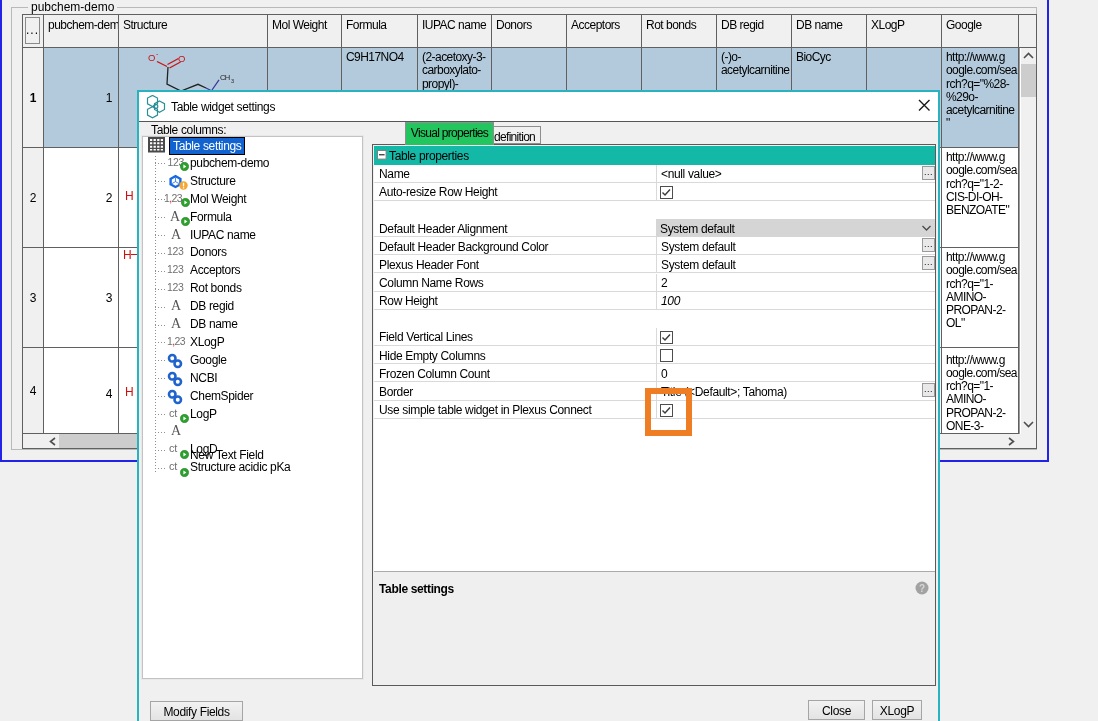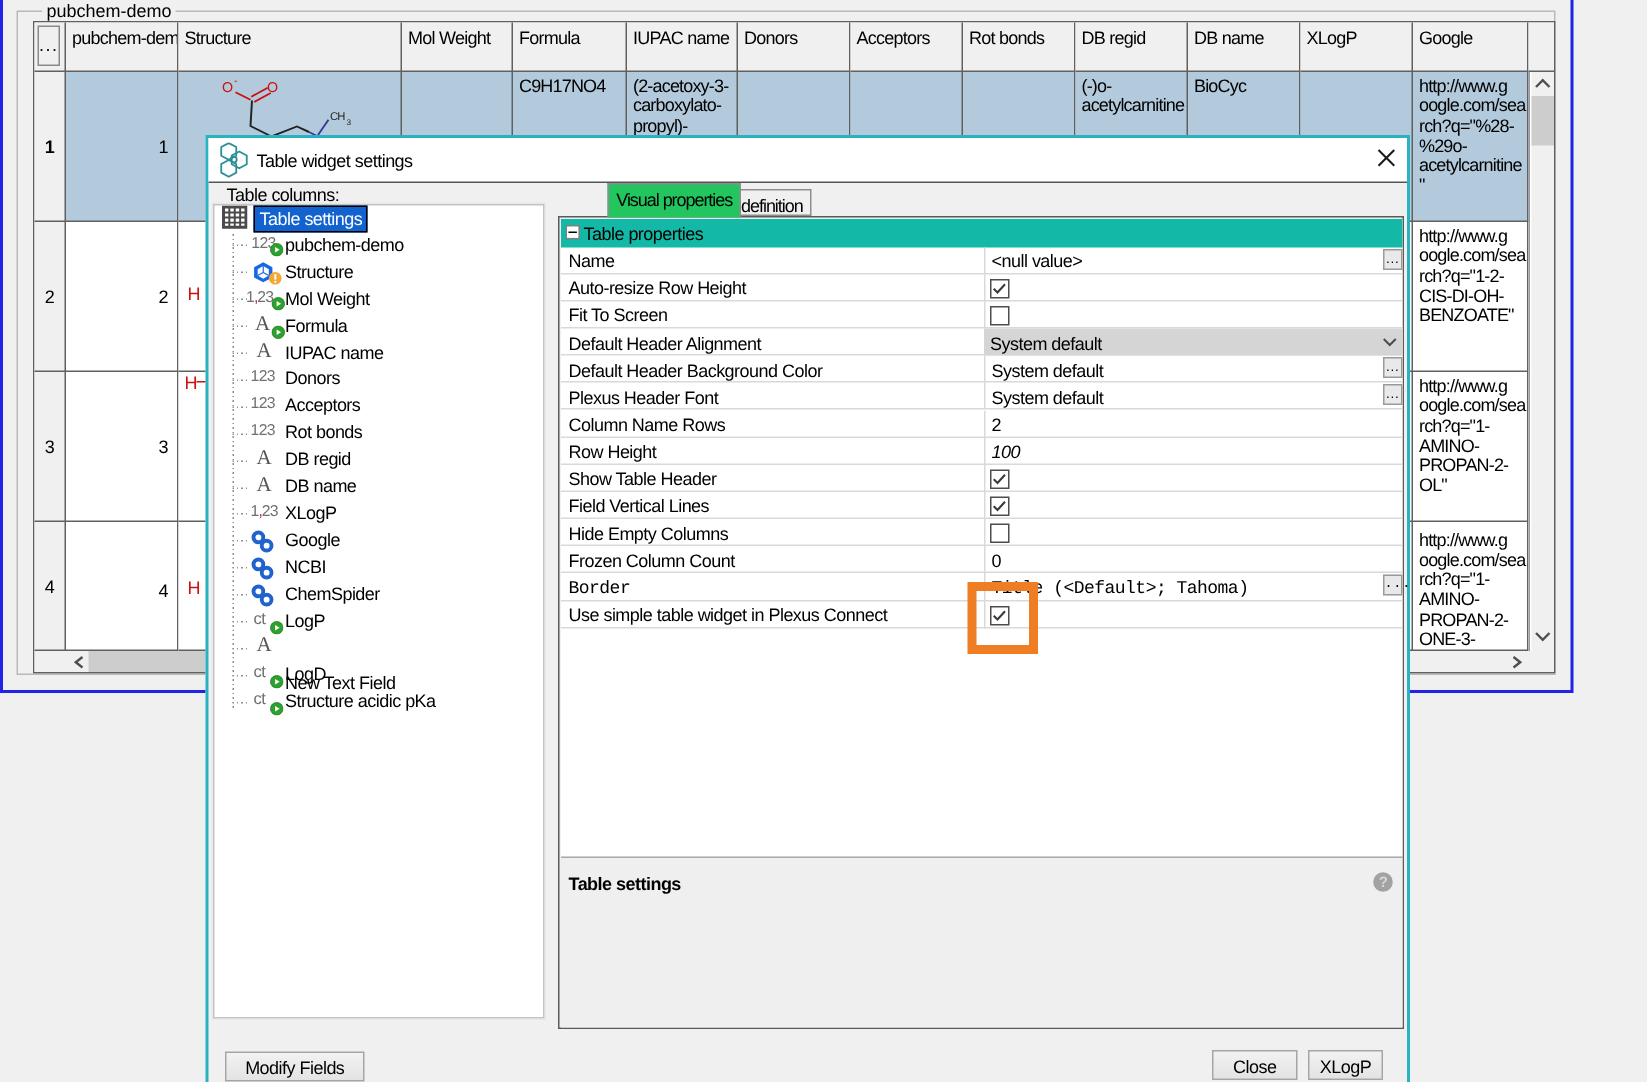--- a/index.html
+++ b/index.html
@@ -298,25 +298,20 @@
 </div>
 <div class="abs" style="left:1px;top:37.8px;width:561px;height:18.15px;border-bottom:1px solid #d9d9d9;">
 <span class="abs" style="left:5px;top:2.5px;white-space:nowrap;">Auto-resize Row Height</span>
 <div class="abs" style="left:282px;top:0;width:1px;height:18.15px;background:#d9d9d9;"></div>
 <div class="abs" style="left:286px;top:3px;width:13px;height:13px;border:1px solid #4d4d4d;background:#fff;">
           <svg width="11" height="11" style="position:absolute;left:0px;top:0px">
             <path d="M1.5 5.5 L4 8 L9 2.5" stroke="#3a3a3a" stroke-width="1.4" fill="none"></path>
           </svg>
         </div>
 </div>
-<div class="abs" style="left:1px;top:55.9px;width:561px;height:18.15px;border-bottom:1px solid #d9d9d9;">
-<span class="abs" style="left:5px;top:2.5px;white-space:nowrap;">Fit To Screen</span>
-<div class="abs" style="left:282px;top:0;width:1px;height:18.15px;background:#d9d9d9;"></div>
-<div class="abs" style="left:286px;top:3px;width:13px;height:13px;border:1px solid #4d4d4d;background:#fff;"></div>
-</div>
 <div class="abs" style="left:1px;top:74.0px;width:561px;height:18.15px;border-bottom:1px solid #d9d9d9;">
 <span class="abs" style="left:5px;top:2.5px;white-space:nowrap;">Default Header Alignment</span>
 <div class="abs" style="left:282px;top:0;width:279px;height:18px;background:#d5d5d5;">
           <span class="abs" style="left:4px;top:2.5px;">System default</span>
           <svg class="abs" style="left:265px;top:5px" width="11" height="9">
             <path d="M1.5 2 L5.5 6 L9.5 2" stroke="#4a4a4a" stroke-width="1.3" fill="none"></path>
           </svg>
         </div>
 </div>
 <div class="abs" style="left:1px;top:92.2px;width:561px;height:18.15px;border-bottom:1px solid #d9d9d9;">
@@ -334,63 +329,54 @@
 <div class="abs" style="left:1px;top:128.5px;width:561px;height:18.15px;border-bottom:1px solid #d9d9d9;">
 <span class="abs" style="left:5px;top:2.5px;white-space:nowrap;">Column Name Rows</span>
 <div class="abs" style="left:282px;top:0;width:1px;height:18.15px;background:#d9d9d9;"></div>
 <span class="abs" style="left:287px;top:2.5px;white-space:nowrap;">2</span>
 </div>
 <div class="abs" style="left:1px;top:146.6px;width:561px;height:18.15px;border-bottom:1px solid #d9d9d9;">
 <span class="abs" style="left:5px;top:2.5px;white-space:nowrap;">Row Height</span>
 <div class="abs" style="left:282px;top:0;width:1px;height:18.15px;background:#d9d9d9;"></div>
 <span class="abs" style="left:287px;top:2.5px;white-space:nowrap;font-style:italic;">100</span>
 </div>
-<div class="abs" style="left:1px;top:164.8px;width:561px;height:18.15px;border-bottom:1px solid #d9d9d9;">
-<span class="abs" style="left:5px;top:2.5px;white-space:nowrap;">Show Table Header</span>
+<div class="abs" style="left:1px;top:182.9px;width:561px;height:18.15px;border-bottom:1px solid #d9d9d9;">
+<span class="abs" style="left:5px;top:2.5px;white-space:nowrap;">Field Vertical Lines</span>
 <div class="abs" style="left:282px;top:0;width:1px;height:18.15px;background:#d9d9d9;"></div>
 <div class="abs" style="left:286px;top:3px;width:13px;height:13px;border:1px solid #4d4d4d;background:#fff;">
           <svg width="11" height="11" style="position:absolute;left:0px;top:0px">
             <path d="M1.5 5.5 L4 8 L9 2.5" stroke="#3a3a3a" stroke-width="1.4" fill="none"></path>
           </svg>
         </div>
 </div>
-<div class="abs" style="left:1px;top:182.9px;width:561px;height:18.15px;border-bottom:1px solid #d9d9d9;">
-<span class="abs" style="left:5px;top:2.5px;white-space:nowrap;">Field Vertical Lines</span>
+<div class="abs" style="left:1px;top:201.1px;width:561px;height:18.15px;border-bottom:1px solid #d9d9d9;">
+<span class="abs" style="left:5px;top:2.5px;white-space:nowrap;">Hide Empty Columns</span>
+<div class="abs" style="left:282px;top:0;width:1px;height:18.15px;background:#d9d9d9;"></div>
+<div class="abs" style="left:286px;top:3px;width:13px;height:13px;border:1px solid #4d4d4d;background:#fff;"></div>
+</div>
+<div class="abs" style="left:1px;top:219.2px;width:561px;height:18.15px;border-bottom:1px solid #d9d9d9;">
+<span class="abs" style="left:5px;top:2.5px;white-space:nowrap;">Frozen Column Count</span>
+<div class="abs" style="left:282px;top:0;width:1px;height:18.15px;background:#d9d9d9;"></div>
+<span class="abs" style="left:287px;top:2.5px;white-space:nowrap;">0</span>
+</div>
+<div class="abs" style="left:1px;top:237.4px;width:561px;height:18.15px;border-bottom:1px solid #d9d9d9;">
+<span class="abs" style="left:5px;top:2.5px;white-space:nowrap;">Border</span>
+<div class="abs" style="left:282px;top:0;width:1px;height:18.15px;background:#d9d9d9;"></div>
+<span class="abs" style="left:287px;top:2.5px;white-space:nowrap;">Title (&lt;Default&gt;; Tahoma)</span>
+<div class="dots">...</div>
+</div>
+<div class="abs" style="left:1px;top:255.5px;width:561px;height:18.15px;border-bottom:1px solid #d9d9d9;">
+<span class="abs" style="left:5px;top:2.5px;white-space:nowrap;">Use simple table widget in Plexus Connect</span>
 <div class="abs" style="left:282px;top:0;width:1px;height:18.15px;background:#d9d9d9;"></div>
 <div class="abs" style="left:286px;top:3px;width:13px;height:13px;border:1px solid #4d4d4d;background:#fff;">
           <svg width="11" height="11" style="position:absolute;left:0px;top:0px">
             <path d="M1.5 5.5 L4 8 L9 2.5" stroke="#3a3a3a" stroke-width="1.4" fill="none"></path>
           </svg>
         </div>
 </div>
-<div class="abs" style="left:1px;top:201.1px;width:561px;height:18.15px;border-bottom:1px solid #d9d9d9;">
-<span class="abs" style="left:5px;top:2.5px;white-space:nowrap;">Hide Empty Columns</span>
-<div class="abs" style="left:282px;top:0;width:1px;height:18.15px;background:#d9d9d9;"></div>
-<div class="abs" style="left:286px;top:3px;width:13px;height:13px;border:1px solid #4d4d4d;background:#fff;"></div>
-</div>
-<div class="abs" style="left:1px;top:219.2px;width:561px;height:18.15px;border-bottom:1px solid #d9d9d9;">
-<span class="abs" style="left:5px;top:2.5px;white-space:nowrap;">Frozen Column Count</span>
-<div class="abs" style="left:282px;top:0;width:1px;height:18.15px;background:#d9d9d9;"></div>
-<span class="abs" style="left:287px;top:2.5px;white-space:nowrap;">0</span>
-</div>
-<div class="abs" style="left:1px;top:237.4px;width:561px;height:18.15px;border-bottom:1px solid #d9d9d9;font-family:Liberation Mono, monospace;">
-<span class="abs" style="left:5px;top:2.5px;white-space:nowrap;">Border</span>
-<div class="abs" style="left:282px;top:0;width:1px;height:18.15px;background:#d9d9d9;"></div>
-<span class="abs" style="left:287px;top:2.5px;white-space:nowrap;">Title (&lt;Default&gt;; Tahoma)</span>
-<div class="dots">...</div>
-</div>
-<div class="abs" style="left:1px;top:255.5px;width:561px;height:18.15px;border-bottom:1px solid #d9d9d9;">
-<span class="abs" style="left:5px;top:2.5px;white-space:nowrap;">Use simple table widget in Plexus Connect</span>
-<div class="abs" style="left:282px;top:0;width:1px;height:18.15px;background:#d9d9d9;"></div>
-<div class="abs" style="left:286px;top:3px;width:13px;height:13px;border:1px solid #4d4d4d;background:#fff;">
-          <svg width="11" height="11" style="position:absolute;left:0px;top:0px">
-            <path d="M1.5 5.5 L4 8 L9 2.5" stroke="#3a3a3a" stroke-width="1.4" fill="none"></path>
-          </svg>
-        </div>
-</div>
 <div class="abs" style="left:1px;top:426px;width:561px;height:114px;background:#efefef;border-top:1px solid #ababab;"></div>
 <div class="abs" style="left:6px;top:437px;font-weight:bold;">Table settings</div>
 <svg class="abs" style="left:542px;top:436px" width="14" height="14">
         <circle cx="7" cy="7" r="6.5" fill="#a2a2a2"></circle>
         <text x="7" y="10.5" font-size="10" font-weight="bold" fill="#d6d6d6" text-anchor="middle" font-family="Liberation Sans">?</text>
       </svg>
 
   </div>
   <div class="abs btn" style="left:11px;top:609px;width:93px;height:20px;">Modify Fields</div>
   <div class="abs btn" style="left:669px;top:608px;width:57px;height:20px;">Close</div>

